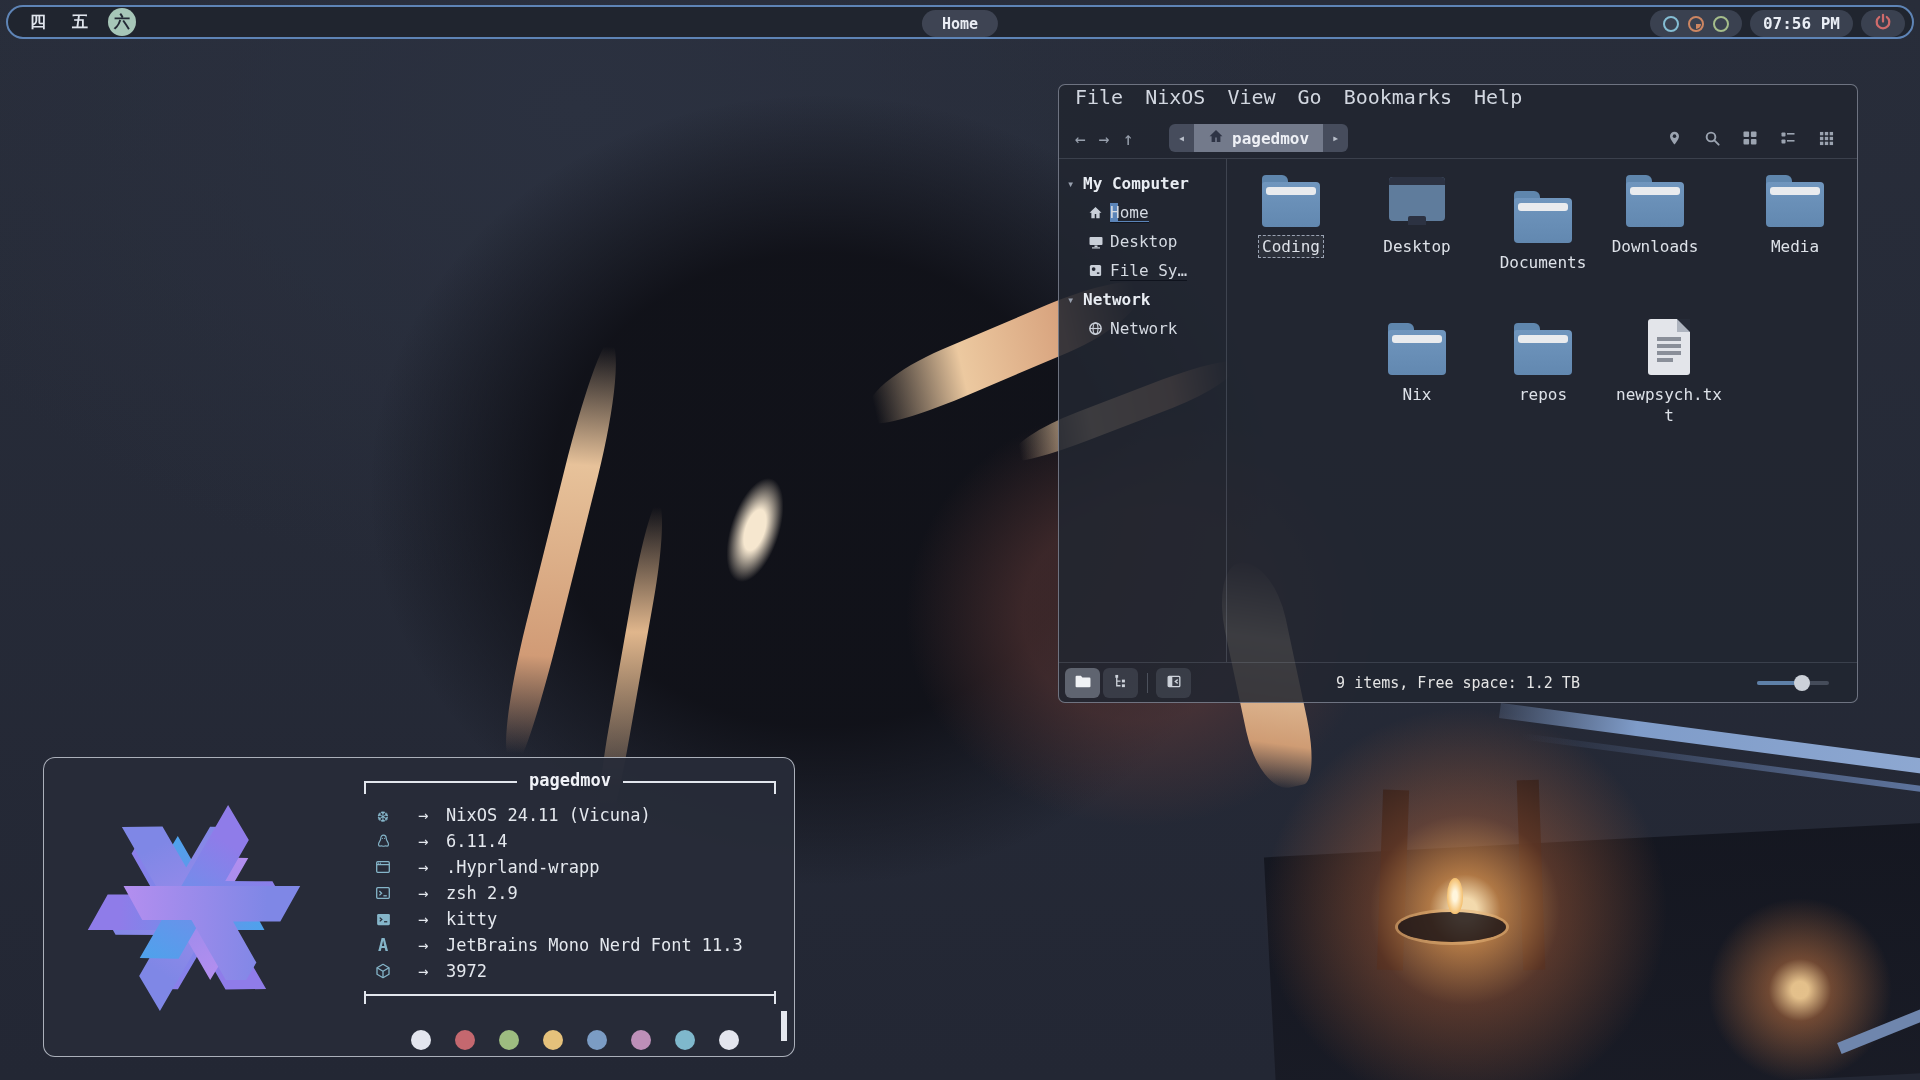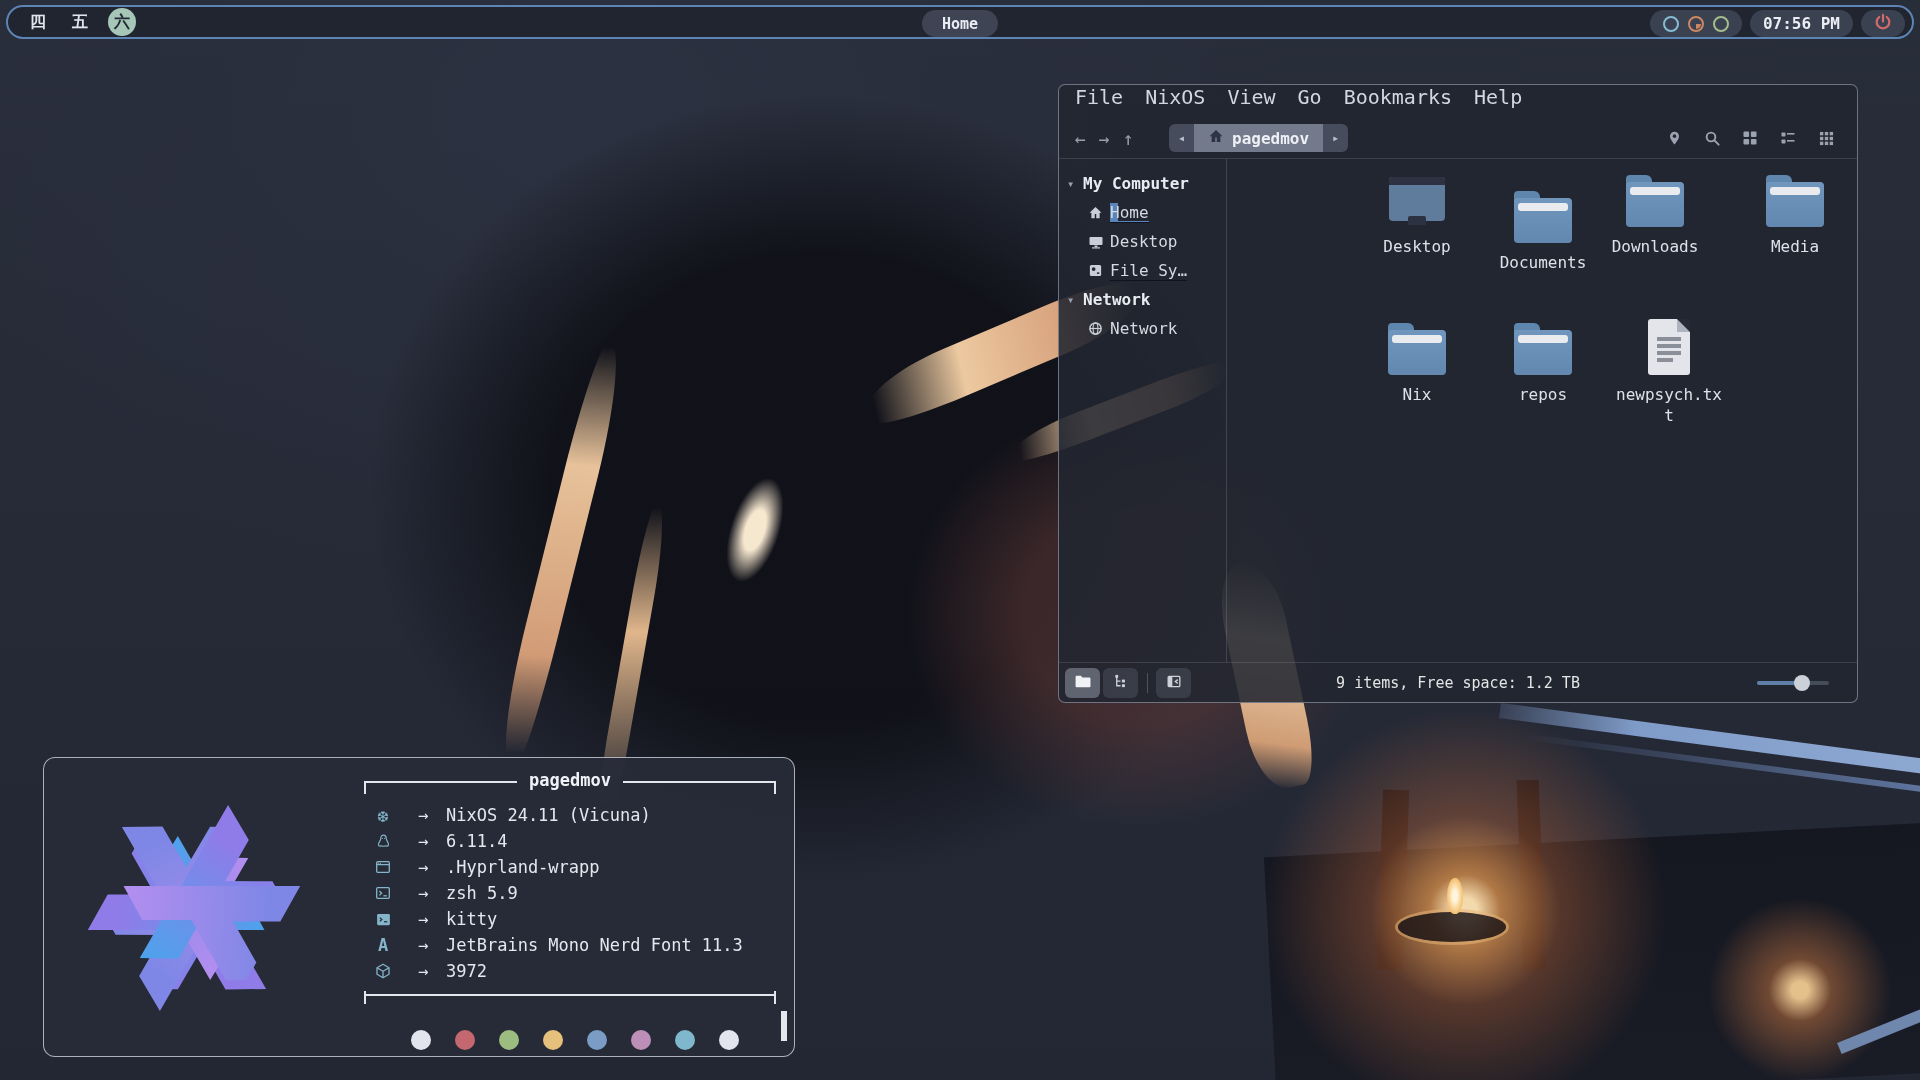--- a/index.html
+++ b/index.html
@@ -310,20 +310,28 @@
               <circle cx="8" cy="8" r="6" stroke="#c9cfd8" stroke-width="1.6" fill="none"></circle>
               <ellipse cx="8" cy="8" rx="2.6" ry="6" stroke="#c9cfd8" stroke-width="1.2" fill="none"></ellipse>
               <path d="M2 8h12" stroke="#c9cfd8" stroke-width="1.2"></path>
             </svg>
         </span>
         <span>Network</span>
       </div>
     </div>
 
     <div id="fm-files">
+      <div class="file-item selected" style="left:0;   top:8px">
+        <div class="icon-folder">
+            <div class="tab"></div>
+            <div class="body"></div>
+            <div class="strip"></div>
+          </div>
+        <div class="file-label">Coding</div>
+      </div>
       <div class="file-item" style="left:126px; top:8px">
         <div class="icon-desktop">
             <div class="scr"></div>
             <div class="top"></div>
             <div class="stand"></div>
           </div>
         <div class="file-label">Desktop</div>
       </div>
       <div class="file-item" style="left:252px; top:24px">
         <div class="icon-folder">
@@ -475,21 +483,21 @@
       </div>
       <div class="frow">
         <span class="f-ic">
           <svg width="16" height="16" viewBox="0 0 16 16">
               <rect x="1.7" y="2.7" width="12.6" height="10.6" rx="1" stroke="#85b5c9" stroke-width="1.3" fill="none"></rect>
               <path d="M4.4 6l2.2 2.2L4.4 10.4" stroke="#85b5c9" stroke-width="1.3" fill="none"></path>
               <path d="M8.4 10.8h3.4" stroke="#85b5c9" stroke-width="1.3"></path>
             </svg>
         </span>
         <span class="f-arrow">→</span>
-        <span>zsh 5.9</span>
+        <span>zsh 2.9</span>
       </div>
       <div class="frow">
         <span class="f-ic">
           <svg width="15" height="15" viewBox="0 0 16 16">
               <rect x="1.2" y="2" width="13.6" height="12" rx="1.4" fill="#85b5c9"></rect>
               <path d="M4 6l2.2 2L4 10" stroke="#2b303c" stroke-width="1.4" fill="none"></path>
               <path d="M8.6 10.4h3.4" stroke="#2b303c" stroke-width="1.4"></path>
             </svg>
         </span>
         <span class="f-arrow">→</span>

